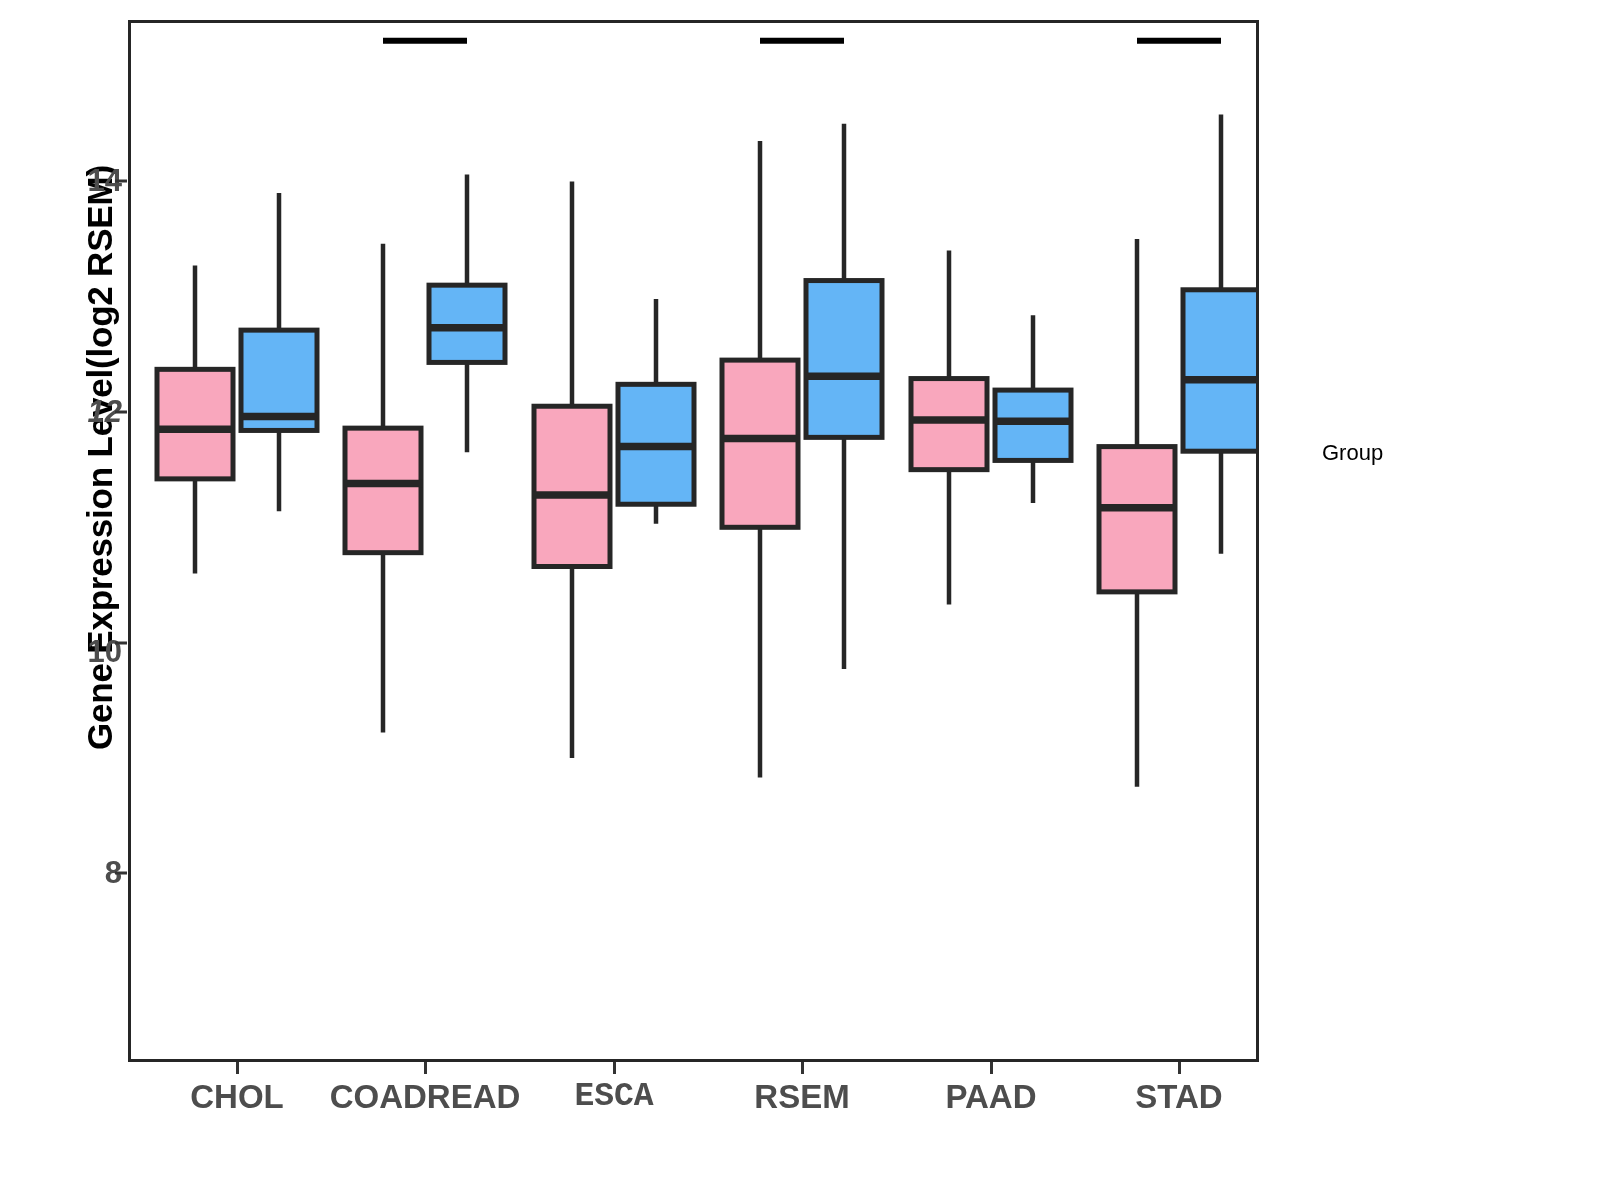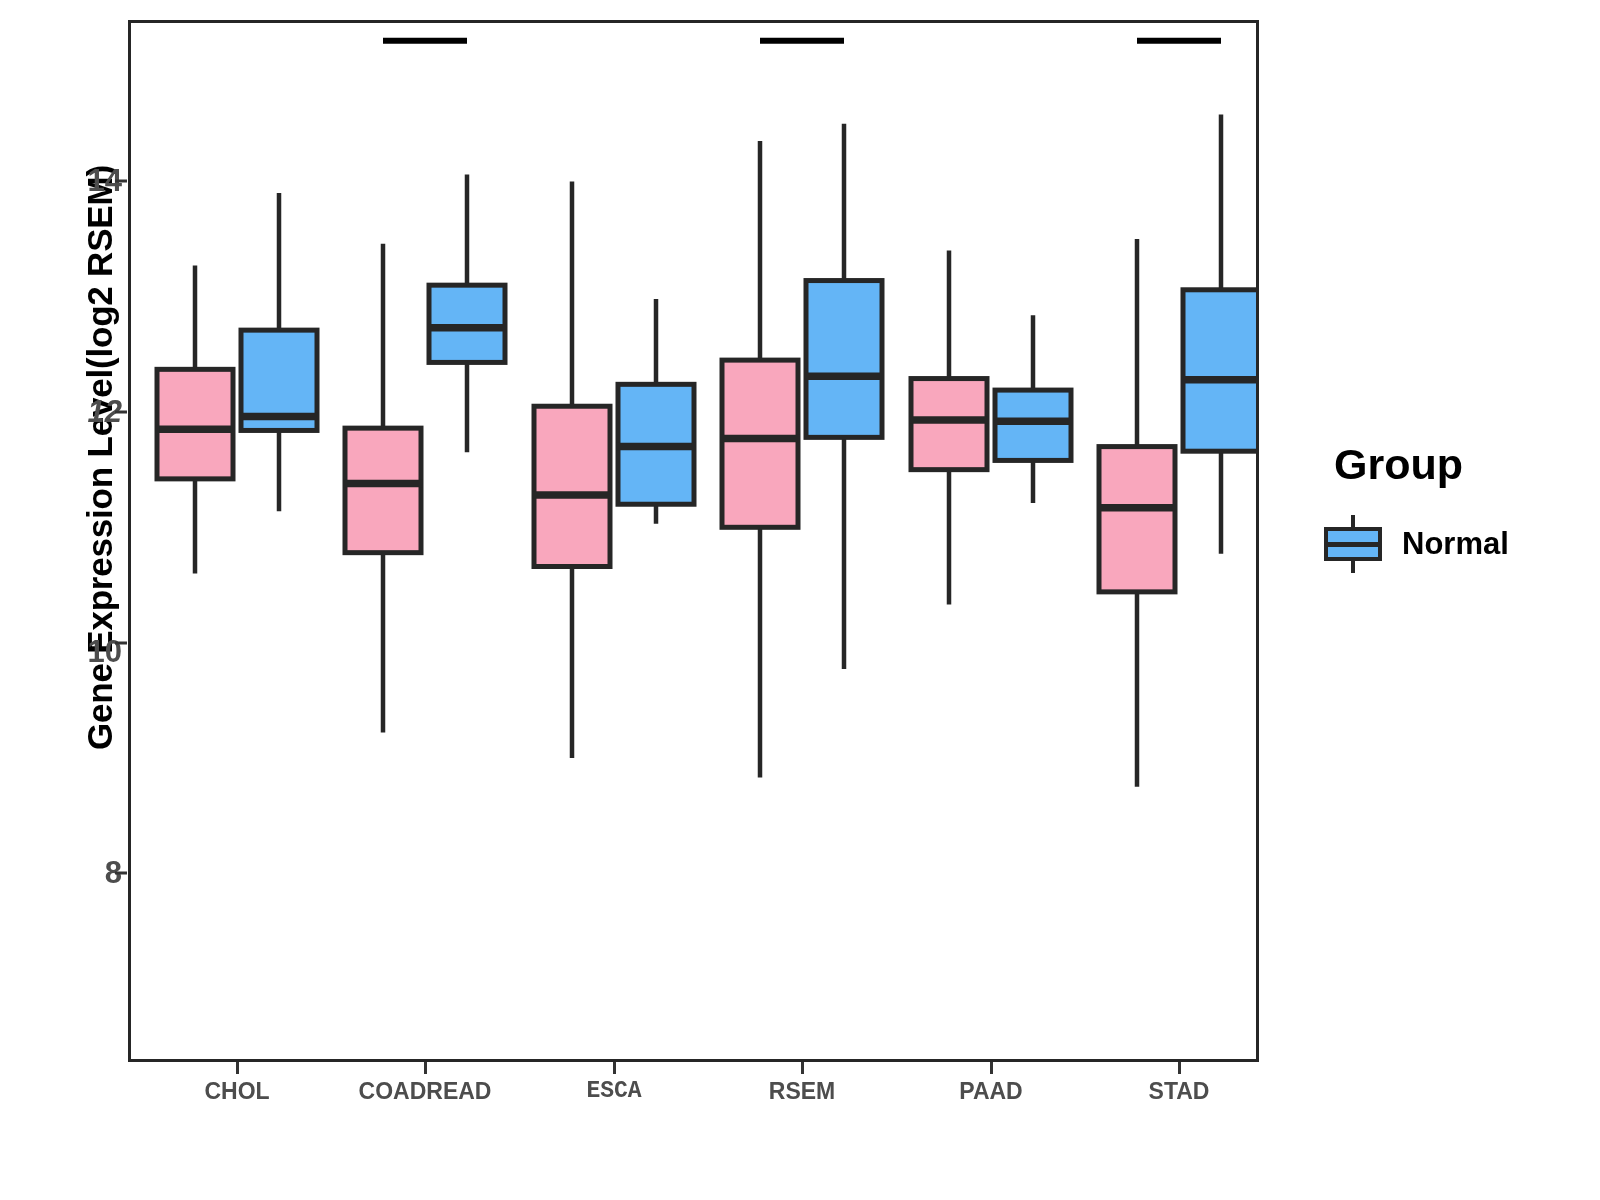--- a/index.html
+++ b/index.html
@@ -50,37 +50,37 @@
     transform:translateY(-50%);
   }
   .xtick-mark{
     position:absolute;
     width:3px;height:12px;background:#333;
   }
   .xtick-label{
     position:absolute;
     top:1078px;
     transform:translateX(-50%);
-    font-size:23px;
+    font-size:33px;
     font-weight:bold;
     color:#4d4d4d;
     white-space:nowrap;
   }
 
   
   #legend{
     position:absolute;
     left:1322px; top:440px;
     width:270px;
   }
   .legend-title{
-    font-size:43px;
-    font-weight:bold;
+    font-size:22px;
+    font-weight:normal;
     color:#000;
-    margin:0 0 22px 12px;
+    margin:0 0 22px 0;
   }
   .legend-row{
     display:flex;
     align-items:center;
     height:66px;
   }
   .legend-key{
     position:relative;
     width:62px;height:62px;
     margin-right:18px;
@@ -205,24 +205,16 @@
         <g>
           <line x1="1006" x2="1090" y1="17.733999999999924" y2="17.733999999999924" stroke="#000" stroke-width="6"></line>
           <text x="1048" y="7.733999999999924" text-anchor="middle" font-family="&quot;Liberation Sans&quot;, sans-serif" font-size="40" font-weight="bold" fill="#000">****</text>
         </g>
       </svg>
   </div>
 
   <div id="legend">
     <div class="legend-title">Group</div>
     <div id="legend-rows">
-        <div class="legend-row">
-          <div class="legend-key">
-            <div class="whisk"></div>
-            <div class="kbox" style="background: rgb(100, 181, 246);"></div>
-            <div class="kmed"></div>
-          </div>
-          <div class="legend-label">Normal</div>
-        </div>
       </div>
   </div>
 
 </div>
 
 </body></html>

